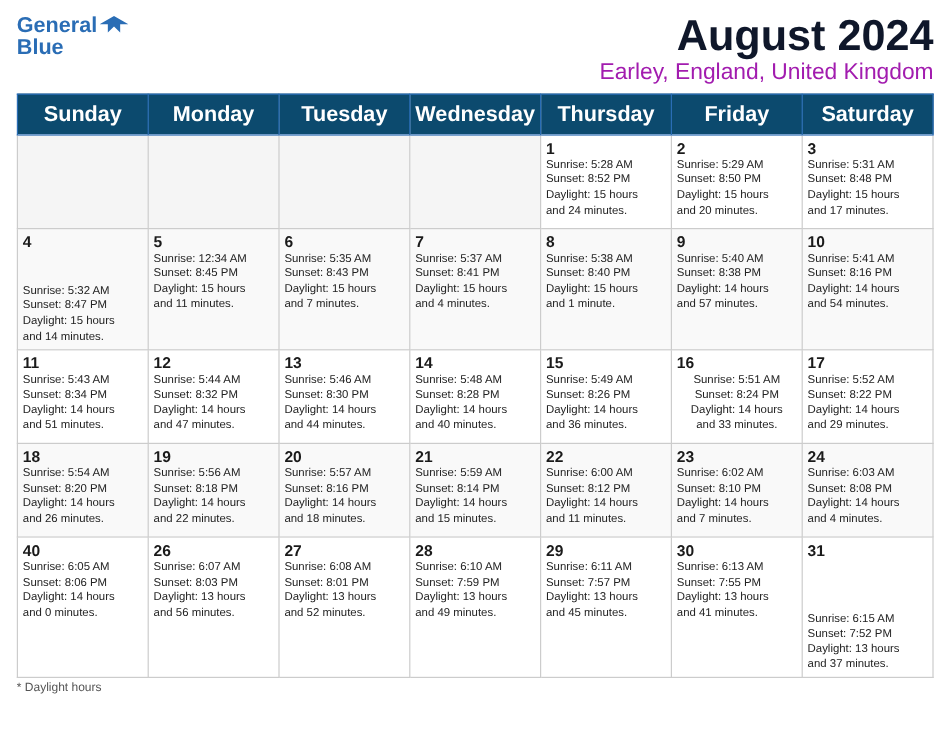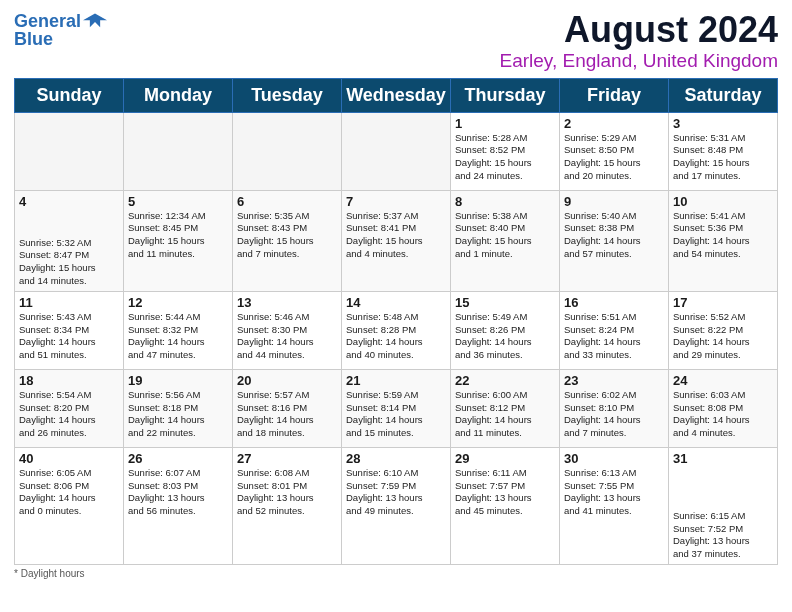--- a/index.html
+++ b/index.html
@@ -206,21 +206,21 @@
           <td>
             <span class="day-num">9</span>
             <div class="day-info" style="white-space: pre-line;">Sunrise: 5:40 AM
 Sunset: 8:38 PM
 Daylight: 14 hours
 and 57 minutes.</div>
           </td>
           <td>
             <span class="day-num">10</span>
             <div class="day-info" style="white-space: pre-line;">Sunrise: 5:41 AM
-Sunset: 5:36 PM
+Sunset: 8:16 PM
 Daylight: 14 hours
 and 54 minutes.</div>
           </td>
         </tr>
         <tr>
           <td>
             <span class="day-num">11</span>
             <div class="day-info" style="white-space: pre-line;">Sunrise: 5:43 AM
 Sunset: 8:34 PM
 Daylight: 14 hours
@@ -249,21 +249,21 @@
           </td>
           <td>
             <span class="day-num">15</span>
             <div class="day-info" style="white-space: pre-line;">Sunrise: 5:49 AM
 Sunset: 8:26 PM
 Daylight: 14 hours
 and 36 minutes.</div>
           </td>
           <td>
             <span class="day-num">16</span>
-            <div class="day-info" style="white-space: pre-line;">Sunrise: 5:51 AM
+            <div class="day-info" style="white-space: pre-line; text-align: center;">Sunrise: 5:51 AM
 Sunset: 8:24 PM
 Daylight: 14 hours
 and 33 minutes.</div>
           </td>
           <td>
             <span class="day-num">17</span>
             <div class="day-info" style="white-space: pre-line;">Sunrise: 5:52 AM
 Sunset: 8:22 PM
 Daylight: 14 hours
 and 29 minutes.</div>

